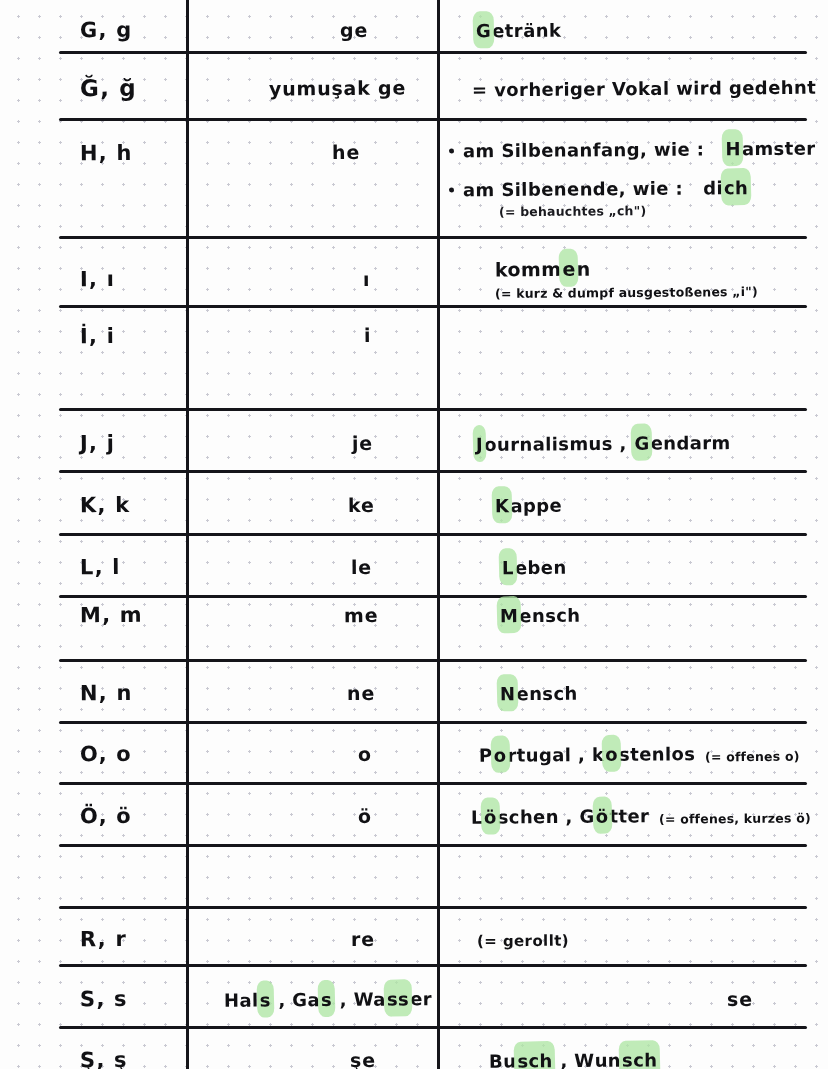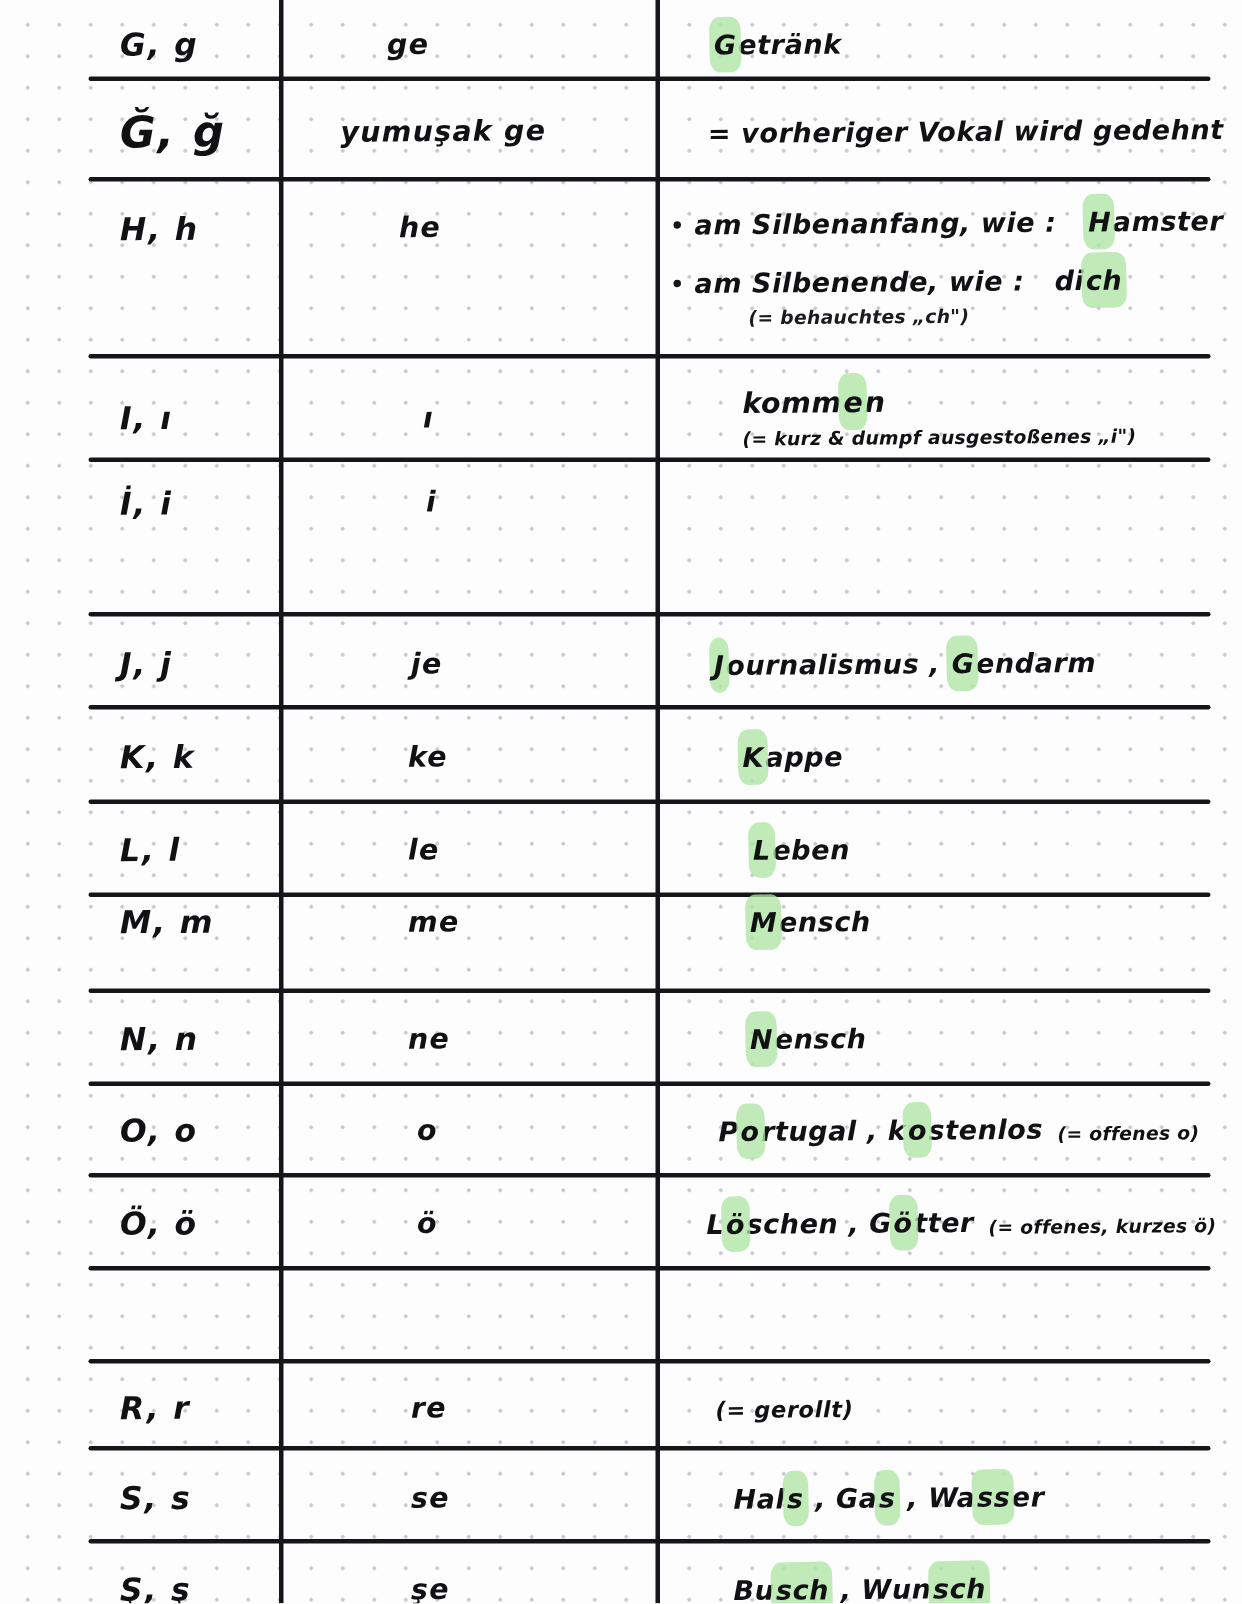--- a/index.html
+++ b/index.html
@@ -15,21 +15,20 @@
     height: 1069px;
     margin: 0;
     overflow: hidden;
     background-color: #fdfdfd;
     background-image:
       radial-gradient(circle, #c9c9d2 1.1px, rgba(255,255,255,0) 1.2px);
     background-size: 21px 21px;
     background-position: 8px 6px;
     font-family: "DejaVu Sans", "Liberation Sans", sans-serif;
     color: #111114;
-    font-style: italic;
   }
 
   
   .vrule {
     position: absolute;
     top: 0;
     bottom: 0;
     width: 3px;
     background: #15151a;
   }
@@ -65,20 +64,21 @@
     font-size: 21px;
     letter-spacing: 1.2px;
     font-weight: 600;
   }
   .cell.pron {
     width: 265px;
     padding-left: 72px;
     font-size: 19px;
     letter-spacing: 0.8px;
     font-weight: 500;
+    text-align: center;
   }
   .cell.notes {
     flex: 1;
     padding-left: 24px;
     padding-right: 12px;
     font-size: 18px;
     letter-spacing: 0.4px;
     font-weight: 500;
   }
 
@@ -174,21 +174,21 @@
 
   <div class="row" style="top:10px; height:40px">
     <div class="cell letter"><span class="hand">G, g</span></div>
     <div class="cell pron"><span class="hand">ge</span></div>
     <div class="cell notes">
       <span class="hand word"><span class="hl tall">G</span><span>etränk</span></span>
     </div>
   </div>
 
   <div class="row" style="top:62px; height:52px">
-    <div class="cell letter"><span class="hand" style="font-size:29px">Ğ, ğ</span></div>
+    <div class="cell letter"><span class="hand" style="font-size:23px">Ğ, ğ</span></div>
     <div class="cell pron" style="padding-left:42px"><span class="hand">yumuşak ge</span></div>
     <div class="cell notes">
       <span class="hand word">= vorheriger Vokal wird gedehnt</span>
     </div>
   </div>
 
   <div class="row top-align" style="top:134px; height:98px">
     <div class="cell letter" style="padding-top:7px"><span class="hand">H, h</span></div>
     <div class="cell pron" style="padding-top:7px; padding-left:90px"><span class="hand">he</span></div>
     <div class="cell notes" style="padding-top:5px">
@@ -275,24 +275,24 @@
   <div class="row" style="top:916px; height:46px">
     <div class="cell letter"><span class="hand">R, r</span></div>
     <div class="cell pron" style="padding-left:88px"><span class="hand">re</span></div>
     <div class="cell notes" style="padding-left:26px">
       <span class="hand" style="font-size:15px">(= gerollt)</span>
     </div>
   </div>
 
   <div class="row" style="top:976px; height:46px">
     <div class="cell letter"><span class="hand">S, s</span></div>
-    <div class="cell pron" style="padding-left:88px"><span class="hand">se</span></div>
     <div class="cell notes" style="padding-left:38px">
       <span class="hand word"><span>Hal</span><span class="hl tall">s</span><span> , Ga</span><span class="hl tall">s</span><span> , Wa</span><span class="hl tall">ss</span><span>er</span></span>
     </div>
+    <div class="cell pron" style="padding-left:88px"><span class="hand">se</span></div>
   </div>
 
   <div class="row" style="top:1038px; height:44px">
     <div class="cell letter"><span class="hand">Ş, ş</span></div>
     <div class="cell pron" style="padding-left:88px"><span class="hand">şe</span></div>
     <div class="cell notes" style="padding-left:38px">
       <span class="hand word"><span>Bu</span><span class="hl tall">sch</span><span> , Wun</span><span class="hl tall">sch</span></span>
     </div>
   </div>
 

